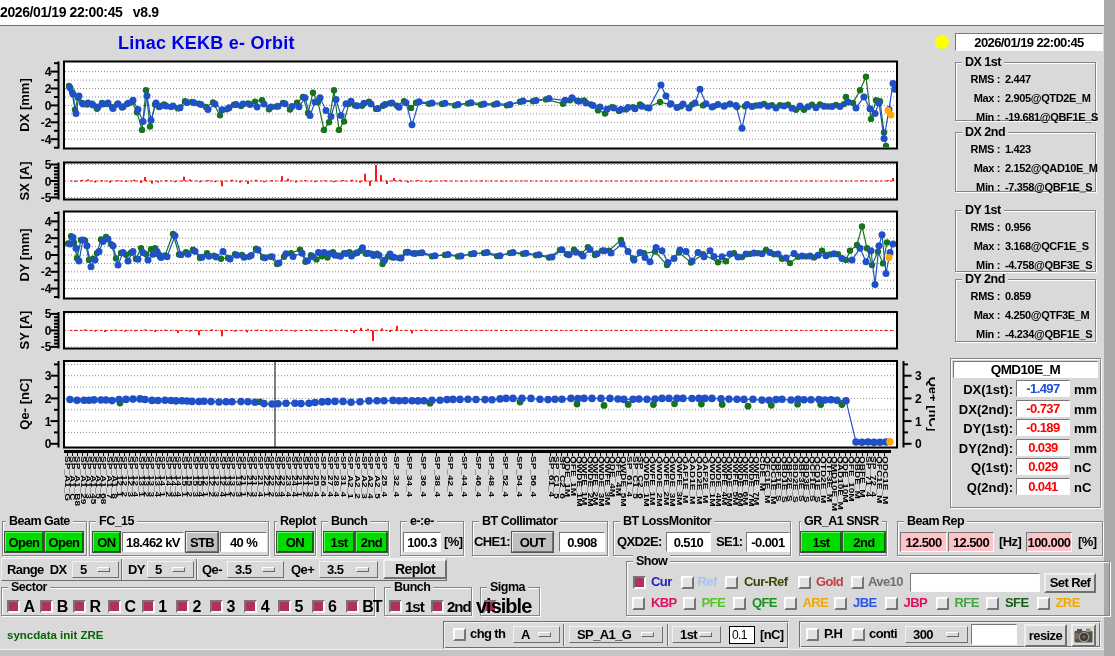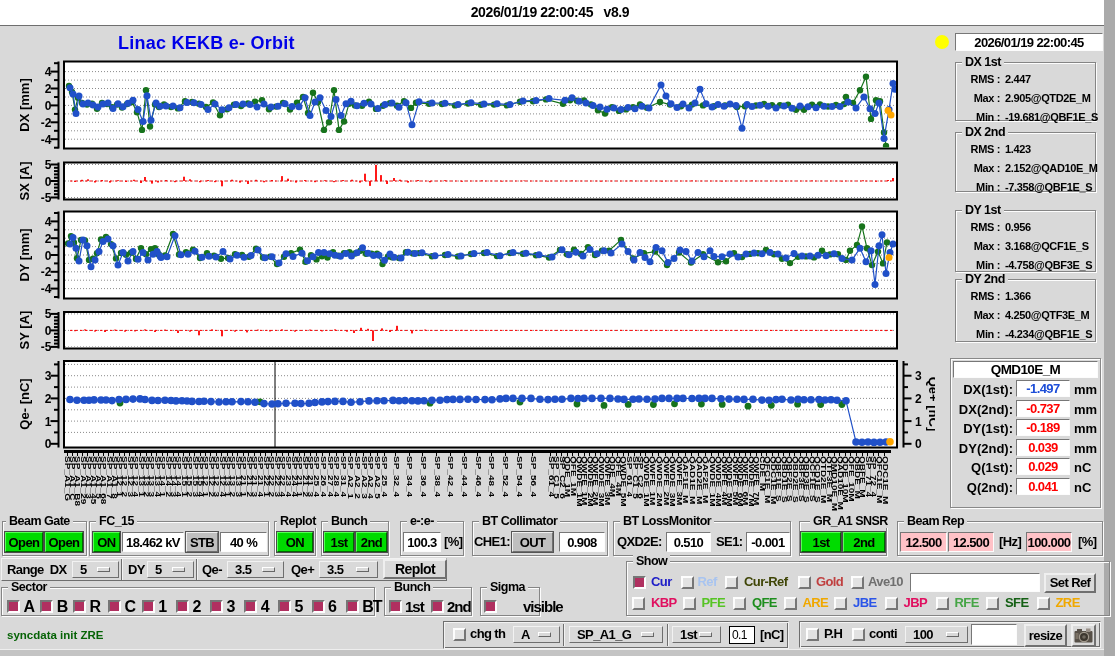--- a/index.html
+++ b/index.html
@@ -16,21 +16,21 @@
 .cbc{position:absolute;width:13px;height:13px;background:#b03060;border-top:2px solid #767676;border-left:2px solid #767676;border-bottom:2px solid #fdfdfd;border-right:2px solid #fdfdfd;}
 .lab{position:absolute;font-weight:bold;font-size:13px;line-height:14px;white-space:nowrap;letter-spacing:-0.6px}
 .mb{position:absolute;display:flex;align-items:center;font-weight:bold;font-size:13px;letter-spacing:-0.6px;background:#d9d9d9;
   border-top:1.5px solid #f2f2f2;border-left:1.5px solid #f2f2f2;border-bottom:1.5px solid #6e6e6e;border-right:1.5px solid #6e6e6e;}
 .dash{position:absolute;width:13px;height:5px;background:#d9d9d9;border-top:1px solid #fff;border-left:1px solid #fff;border-bottom:1px solid #666;border-right:1px solid #666;}
 .vsep{position:absolute;width:2px;border-left:1px solid #6e6e6e;border-right:1px solid #f2f2f2;}
 .rot{position:absolute;font-weight:bold;font-size:10px;line-height:10px;white-space:nowrap;transform-origin:0 0;transform:rotate(90deg) scaleY(0.65);letter-spacing:0px;color:#000;}
 </style></head>
 <body>
 <div class="abs" style="left:0;top:0;width:1104px;height:25px;background:#fff"></div>
-<div class="abs b" style="left:0;top:4px;width:1100px;text-align:center;font-size:14px;letter-spacing:-0.4px">2026/01/19 22:00:45&nbsp;&nbsp;&nbsp;v8.9</div>
+<div class="abs b" style="left:0;top:4px;width:1100px;text-align:left;font-size:14px;letter-spacing:-0.4px">2026/01/19 22:00:45&nbsp;&nbsp;&nbsp;v8.9</div>
 <div class="abs" style="left:0;top:25px;width:1104px;height:1px;background:#6e6e6e"></div>
 <div class="abs" style="left:1104px;top:0;width:11px;height:656px;background:#aaaaaa"></div>
 <div class="abs" style="left:0;top:26px;width:1104px;height:630px;background:#d9d9d9"></div>
 <div class="abs" style="left:0;top:649px;width:1104px;height:1px;background:#eeeeee"></div>
 <div class="abs" style="left:0;top:650px;width:1104px;height:6px;background:#c4c4c4"></div>
 <div class="abs b" style="left:118px;top:33px;font-size:18px;color:#0000e8;letter-spacing:0.25px">Linac KEKB e- Orbit</div>
 <div class="abs" style="left:935px;top:35px;width:14px;height:14px;border-radius:50%;background:#ffff00"></div>
 <div class="ent" style="left:955px;top:33px;width:148px;height:18px;justify-content:center;font-size:13px">2026/01/19 22:00:45</div>
 <svg width="935" height="460" style="position:absolute;left:0;top:0">
     <defs>
@@ -953,21 +953,21 @@
     <div class="abs" style="left:0;top:10px;width:44px;text-align:right;font-weight:bold;font-size:11px;letter-spacing:-0.35px">RMS :</div>
     <div class="abs" style="left:49px;top:10px;font-weight:bold;font-size:11px;letter-spacing:-0.35px;white-space:nowrap">0.956</div>
     <div class="abs" style="left:0;top:29px;width:44px;text-align:right;font-weight:bold;font-size:11px;letter-spacing:-0.35px">Max :</div>
     <div class="abs" style="left:49px;top:29px;font-weight:bold;font-size:11px;letter-spacing:-0.35px;white-space:nowrap">3.168@QCF1E_S</div>
     <div class="abs" style="left:0;top:48px;width:44px;text-align:right;font-weight:bold;font-size:11px;letter-spacing:-0.35px">Min :</div>
     <div class="abs" style="left:49px;top:48px;font-weight:bold;font-size:11px;letter-spacing:-0.35px;white-space:nowrap">-4.758@QBF3E_S</div>
   </div>
 <div class="grp" style="left:955px;top:279px;width:141px;height:63px">
     <span class="t">DY 2nd</span>
     <div class="abs" style="left:0;top:10px;width:44px;text-align:right;font-weight:bold;font-size:11px;letter-spacing:-0.35px">RMS :</div>
-    <div class="abs" style="left:49px;top:10px;font-weight:bold;font-size:11px;letter-spacing:-0.35px;white-space:nowrap">1.366</div>
+    <div class="abs" style="left:49px;top:10px;font-weight:bold;font-size:11px;letter-spacing:-0.35px;white-space:nowrap">0.859</div>
     <div class="abs" style="left:0;top:29px;width:44px;text-align:right;font-weight:bold;font-size:11px;letter-spacing:-0.35px">Max :</div>
     <div class="abs" style="left:49px;top:29px;font-weight:bold;font-size:11px;letter-spacing:-0.35px;white-space:nowrap">4.250@QTF3E_M</div>
     <div class="abs" style="left:0;top:48px;width:44px;text-align:right;font-weight:bold;font-size:11px;letter-spacing:-0.35px">Min :</div>
     <div class="abs" style="left:49px;top:48px;font-weight:bold;font-size:11px;letter-spacing:-0.35px;white-space:nowrap">-4.234@QBF1E_S</div>
   </div>
 <div class="abs" style="left:950px;top:358px;width:151px;height:150px;border:1px solid #888;box-shadow:inset 1px 1px 0 #fdfdfd,1px 1px 0 #fdfdfd"></div>
 <div class="ent" style="left:953px;top:361px;width:145px;height:17px;justify-content:center;font-size:13.5px">QMD10E_M</div>
 <div class="abs b" style="left:950px;top:382px;width:63px;text-align:right;font-size:13px">DX(1st):</div>
 <div class="ent" style="left:1016px;top:380px;width:54px;height:17px;justify-content:center;color:#1d4ed8;font-size:13px">-1.497</div>
 <div class="abs b" style="left:1074px;top:382px;font-size:13px">mm</div>
@@ -1274,21 +1274,21 @@
 <div class="btn" style="left:512px;top:532px;width:41px;height:20px;background:#bfbfbf;box-shadow:0 0 0 1px #555">OUT</div>
 <div class="ent" style="left:559px;top:532px;width:46px;height:20px;justify-content:center">0.908</div>
 <div class="grp" style="left:613px;top:521px;width:178px;height:35px">
     <span class="t" style="left:6px">BT LossMonitor</span>
   </div>
 <div class="lab" style="left:617px;top:535px">QXD2E:</div>
 <div class="ent" style="left:666px;top:532px;width:45px;height:20px;justify-content:center">0.510</div>
 <div class="lab" style="left:716px;top:535px">SE1:</div>
 <div class="ent" style="left:746px;top:532px;width:44px;height:20px;justify-content:center">-0.001</div>
 <div class="grp" style="left:799px;top:521px;width:88px;height:35px">
-    <span class="t" style="left:10px">GR_A1 SNSR</span>
+    <span class="t" style="left:1px">GR_A1 SNSR</span>
   </div>
 <div class="gbtn" style="left:801px;top:532px;width:40px;height:20px">1st</div>
 <div class="gbtn" style="left:843px;top:532px;width:42px;height:20px">2nd</div>
 <div class="grp" style="left:897px;top:521px;width:206px;height:35px">
     <span class="t" style="left:6px">Beam Rep</span>
   </div>
 <div class="ent" style="left:900px;top:532px;width:47px;height:20px;justify-content:center;background:#ffc2c7">12.500</div>
 <div class="ent" style="left:948px;top:532px;width:46px;height:20px;justify-content:center;background:#ffc2c7">12.500</div>
 <div class="lab" style="left:999px;top:535px">[Hz]</div>
 <div class="ent" style="left:1026px;top:532px;width:46px;height:20px;justify-content:center;background:#ffc2c7">100.000</div>
@@ -1346,21 +1346,21 @@
     <span class="t" style="left:6px">Bunch</span>
   </div>
 <div class="cbc" style="left:389px;top:599.5px"></div>
 <div class="lab" style="left:405px;top:599.0px;font-size:15px;letter-spacing:-1px;line-height:15px">1st</div>
 <div class="cbc" style="left:431px;top:599.5px"></div>
 <div class="lab" style="left:447px;top:599.0px;font-size:15px;letter-spacing:-1px;line-height:15px">2nd</div>
 <div class="grp" style="left:480px;top:587px;width:60px;height:29px">
     <span class="t" style="left:6px">Sigma</span>
   </div>
 <div class="cbc" style="left:484px;top:599.5px"></div>
-<div class="lab" style="left:523px;top:599.0px;font-size:15px;letter-spacing:-1px;line-height:15px">visible</div>
+<div class="lab" style="left:476px;top:599.0px;font-size:20px;letter-spacing:-1px;line-height:15px">visible</div>
 <div class="grp" style="left:626px;top:560.5px;width:484px;height:55px">
     <span class="t" style="left:6px">Show</span>
   </div>
 <div class="cbc" style="left:633px;top:576px"></div>
 <div class="lab" style="left:651px;top:575px;color:#2020c8">Cur</div>
 <div class="cb" style="left:681px;top:576px"></div>
 <div class="lab" style="left:697.5px;top:575px;color:#a8c4f0">Ref</div>
 <div class="cb" style="left:725px;top:576px"></div>
 <div class="lab" style="left:744px;top:575px;color:#3f4506">Cur-Ref</div>
 <div class="cb" style="left:797.5px;top:576px"></div>
@@ -1406,21 +1406,21 @@
     <div class="dash" style="right:8px;top:5.0px"></div>
   </div>
 <div class="ent" style="left:729px;top:626px;width:26px;height:18px;font-weight:normal;font-size:12px;border-width:1px;border-color:#000;padding-left:2px">0.1</div>
 <div class="lab" style="left:760px;top:628px">[nC]</div>
 <div class="abs" style="left:799px;top:620.5px;width:302px;height:27px;border:1px solid #6e6e6e;border-bottom-color:#f2f2f2;border-right-color:#f2f2f2;box-shadow:inset 1px 1px 0 #f2f2f2, inset -1px -1px 0 #6e6e6e"></div>
 <div class="cb" style="left:806px;top:628px"></div>
 <div class="lab" style="left:824px;top:627px">P.H</div>
 <div class="cb" style="left:852px;top:628px"></div>
 <div class="lab" style="left:869px;top:627px">conti</div>
 <div class="mb" style="left:905px;top:626px;width:63px;height:17px">
-    <span style="margin-left:7px">100</span>
+    <span style="margin-left:7px">300</span>
     <div class="dash" style="right:8px;top:5.0px"></div>
   </div>
 <div class="ent" style="left:971px;top:624px;width:46px;height:21px"></div>
 <div class="btn" style="left:1024px;top:623.5px;width:43px;height:23px;border-width:2px">resize</div>
 <div class="btn" style="left:1071px;top:623.5px;width:25px;height:23px;border-width:2px">
 <svg width="19" height="15" viewBox="0 0 19 15">
       <rect x="0.5" y="3" width="18" height="11.5" rx="1" fill="#575048"></rect>
       <rect x="3" y="1" width="5" height="3" fill="#575048"></rect>
       <rect x="12" y="0.5" width="4.5" height="3.5" fill="#999088"></rect>
       <circle cx="10" cy="9" r="4.6" fill="#3d372f" stroke="#a29a8e" stroke-width="1.2"></circle>

